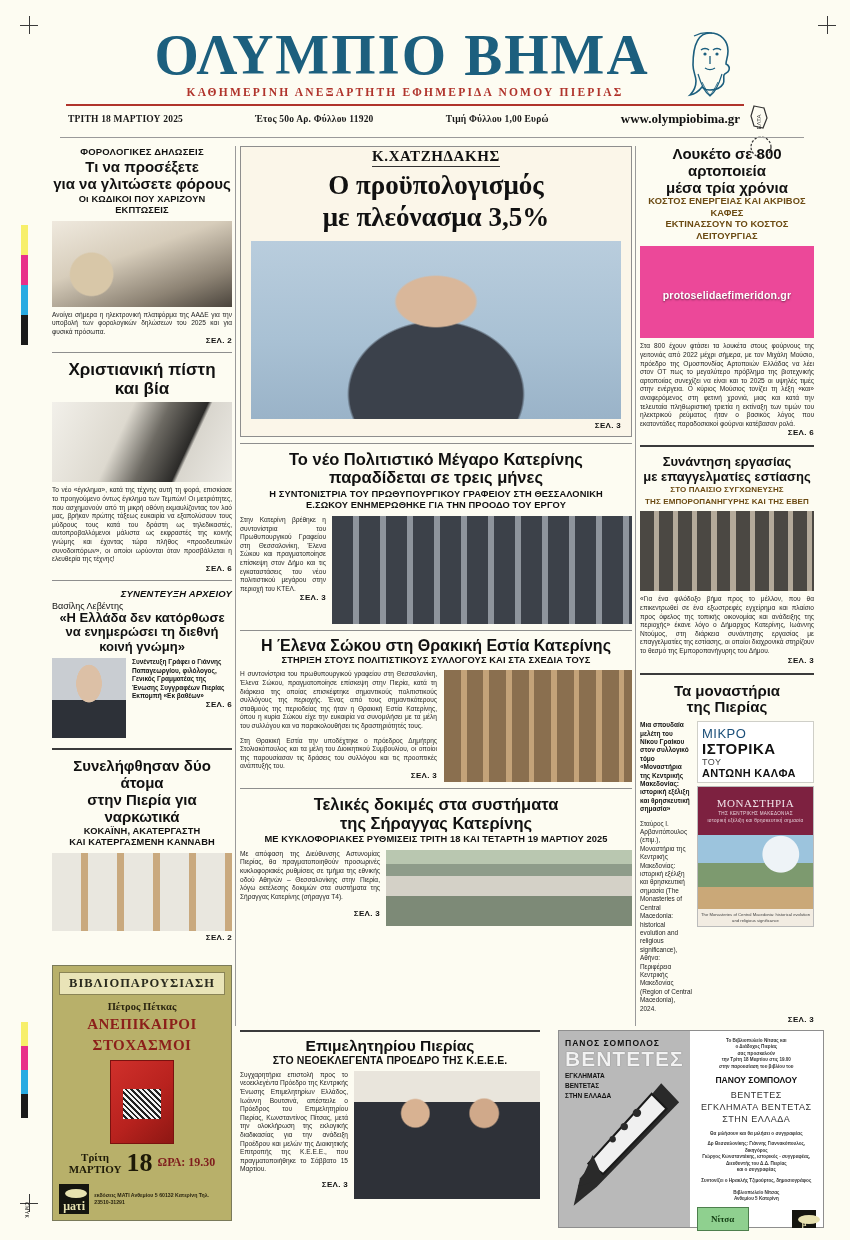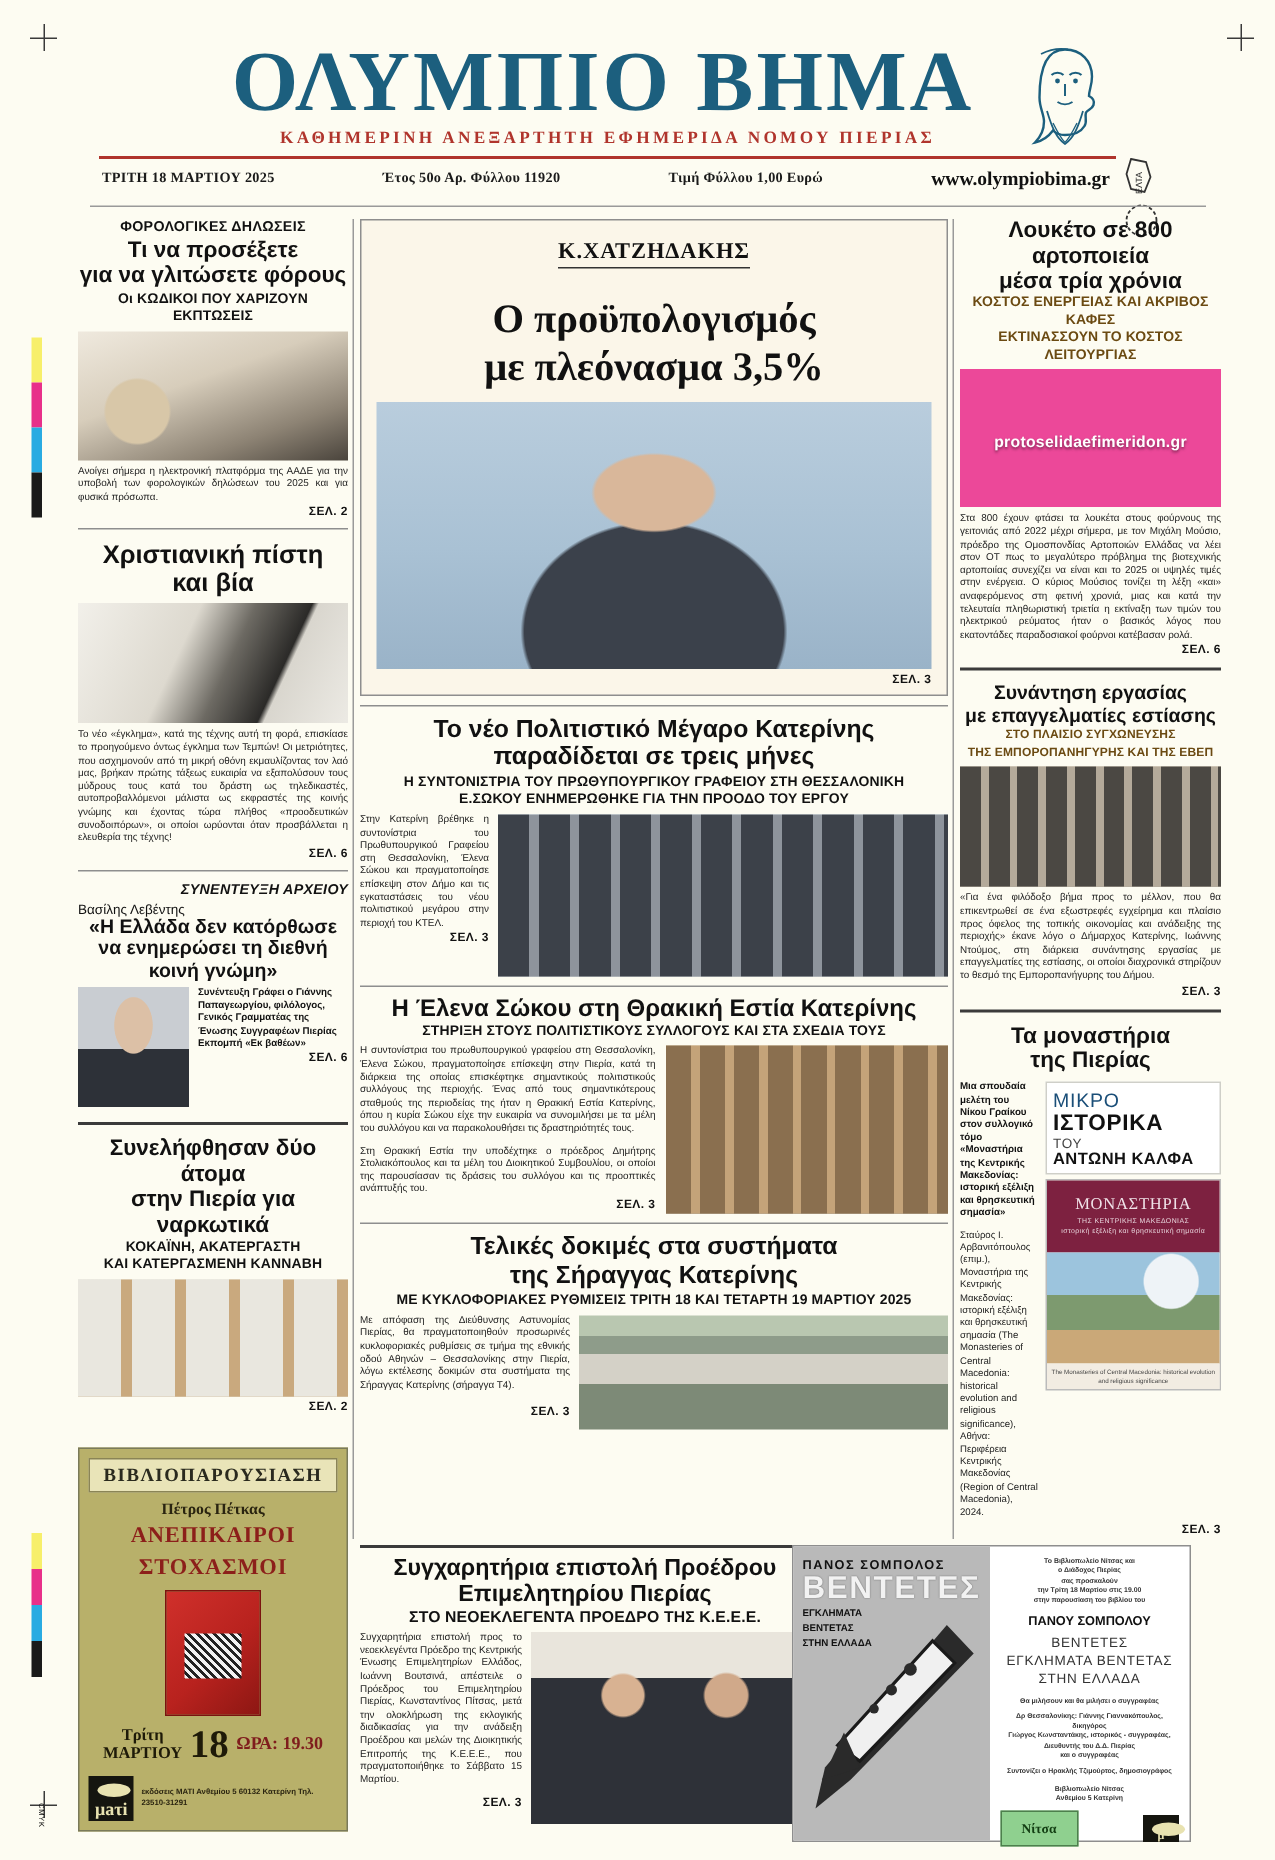--- a/index.html
+++ b/index.html
@@ -107,30 +107,30 @@
     radial-gradient(circle at 33% 33%,#d8b292 0 9%,transparent 10%),
     radial-gradient(circle at 70% 33%,#d0a98a 0 9%,transparent 10%),
     linear-gradient(180deg,#e9e5dc 0 24%,#2e3138 24% 100%);}
   .watermark{
     position:absolute;left:0;right:0;top:46%;
     text-align:center;font-weight:bold;font-size:10.5px;color:#fff;
     text-shadow:0 1px 2px rgba(0,0,0,.5);letter-spacing:.2px;
   }
 
   
-  .lead{border:1px solid #8e8e8e;background:#fbf6e9;padding:12px 10px 6px;}
+  .lead{border:1px solid #8e8e8e;background:#fbf6e9;padding:0 10px 6px;}
   .lead-kicker{
     text-align:center;font-family:"Liberation Serif",serif;font-weight:bold;
     font-size:15px;color:#111;letter-spacing:.6px;
     border-bottom:1.5px solid #333;display:inline-block;padding-bottom:1px;
   }
   .lead-kicker-wrap{text-align:center;}
   .lead-hl{
     font-family:"Liberation Serif",serif;font-weight:bold;
-    font-size:27px;line-height:32px;text-align:center;color:#111;margin:17px 0 8px;
+    font-size:27px;line-height:32px;text-align:center;color:#111;margin:2px 0 8px;
   }
 
   
   .bookad{border:1px solid #7a7a5a;background:#b8b06a;padding:6px;}
   .bookad-top{
     background:#e9e4b8;border:1px solid #8a8456;text-align:center;
     font-family:"Liberation Serif",serif;font-weight:bold;font-size:12.5px;
     letter-spacing:1px;color:#2a2a1e;padding:3px 0;
   }
   .bookad-author{text-align:center;font-family:"Liberation Serif",serif;
@@ -434,33 +434,32 @@
             </div>
           </div>
         </div>
         <div class="pageref" style="margin-top:2px">ΣΕΛ. 3</div>
       </div>
     </div>
   </div>
 
   <div style="position:absolute;left:240px;top:1030px;width:300px;">
     <div class="hr-thick" style="margin:0 0 5px"></div>
-    <div class="hl" style="font-size:15.5px;text-align:center">Συγχαρητήρια επιστολή Προέδρου</div>
     <div class="hl" style="font-size:15.5px;text-align:center">Επιμελητηρίου Πιερίας</div>
     <div class="sub" style="text-align:center;font-size:10.5px;margin-top:1px">ΣΤΟ ΝΕΟΕΚΛΕΓΕΝΤΑ ΠΡΟΕΔΡΟ ΤΗΣ Κ.Ε.Ε.Ε.</div>
     <div style="display:flex;gap:6px;margin-top:4px">
       <div style="width:108px">
         <div class="body">Συγχαρητήρια επιστολή προς το νεοεκλεγέντα Πρόεδρο της Κεντρικής Ένωσης Επιμελητηρίων Ελλάδος, Ιωάννη Βουτσινά, απέστειλε ο Πρόεδρος του Επιμελητηρίου Πιερίας, Κωνσταντίνος Πίτσας, μετά την ολοκλήρωση της εκλογικής διαδικασίας για την ανάδειξη Προέδρου και μελών της Διοικητικής Επιτροπής της Κ.Ε.Ε.Ε., που πραγματοποιήθηκε το Σάββατο 15 Μαρτίου.</div>
         <div class="pageref" style="margin-top:6px">ΣΕΛ. 3</div>
       </div>
       <div class="photo ph-two" style="flex:1;height:128px"></div>
     </div>
   </div>
 
-  <div style="position:absolute;left:528px;top:1030px;width:266px;height:196px">
+  <div style="position:absolute;left:558px;top:1030px;width:266px;height:196px">
     <div class="knifead">
       <div class="knife-left">
         <div class="knife-name">ΠΑΝΟΣ ΣΟΜΠΟΛΟΣ</div>
         <div class="knife-title">ΒΕΝΤΕΤΕΣ</div>
         <div class="knife-sub">ΕΓΚΛΗΜΑΤΑ</div>
         <div class="knife-sub">ΒΕΝΤΕΤΑΣ</div>
         <div class="knife-sub">ΣΤΗΝ ΕΛΛΑΔΑ</div>
         <svg class="knife-art" viewBox="0 0 120 130" preserveAspectRatio="none">
           <path d="M95 6 L112 24 L34 104 L12 122 L18 96 Z" fill="#2a2a2a"></path>
           <path d="M86 16 L100 30 L40 92 L26 82 Z" fill="#f0f0f0" stroke="#1a1a1a" stroke-width="2"></path>

